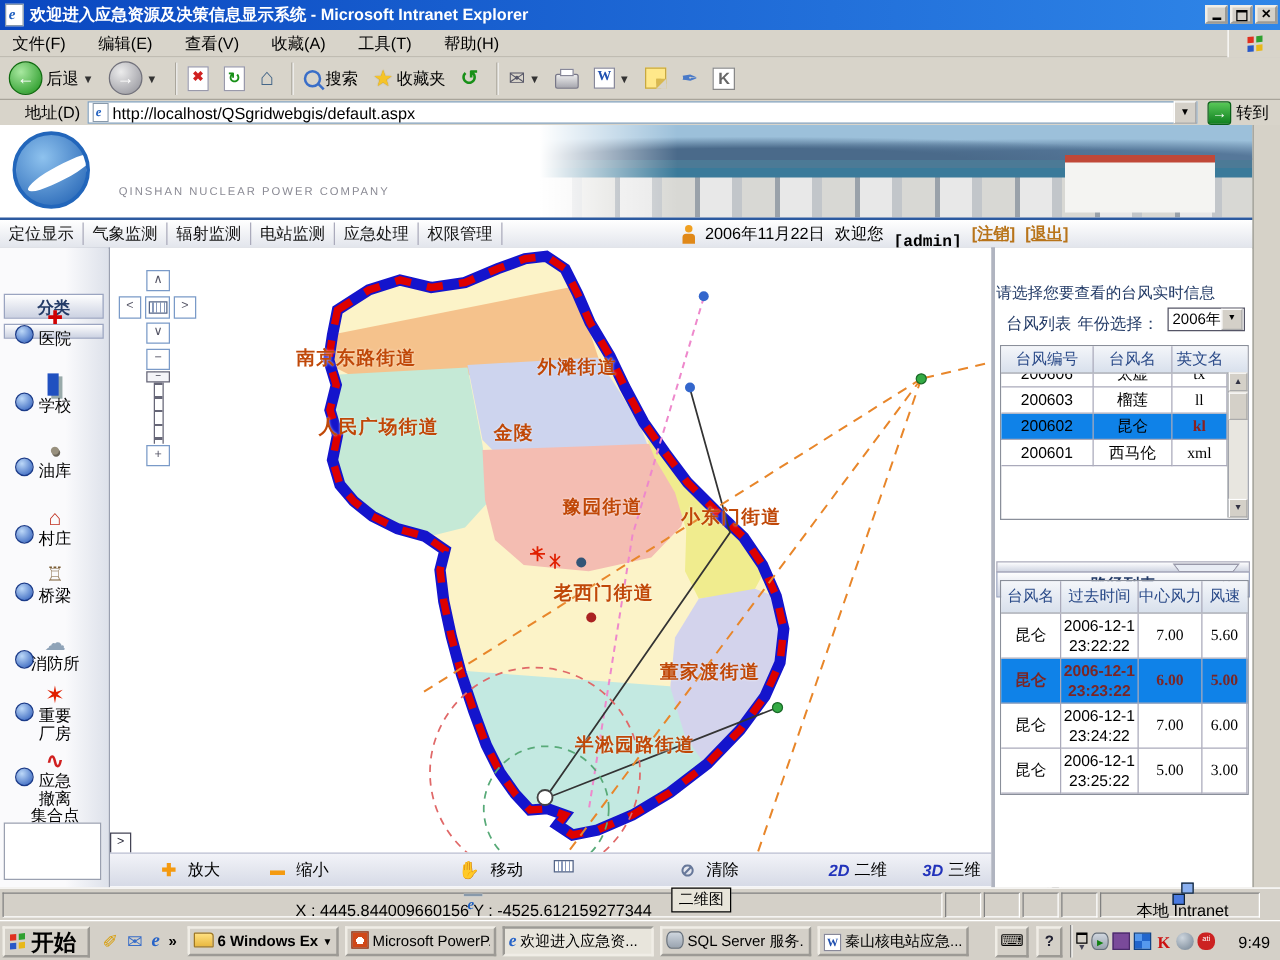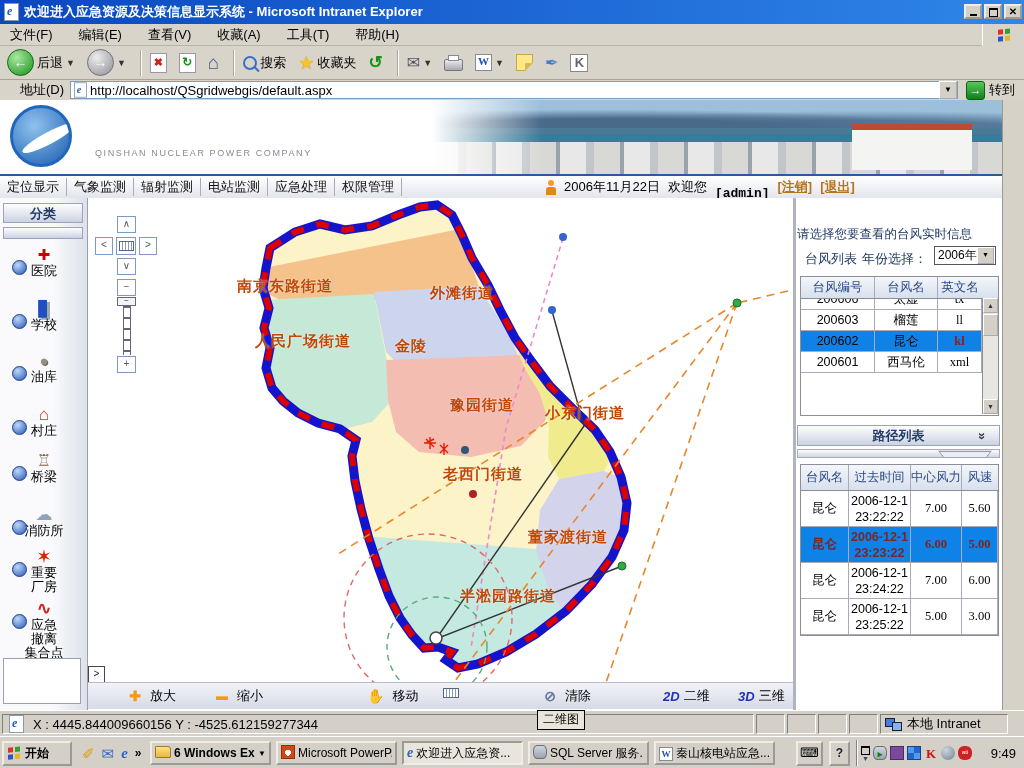--- a/index.html
+++ b/index.html
@@ -71,21 +71,21 @@
   #navrow{left:0;top:176px;width:1024px;height:22px;background:linear-gradient(#ffffff,#e2e5ec);border-bottom:1px solid #9aa0b0;display:flex;align-items:center;}
   .navtab{width:66px;text-align:center;border-right:1px solid #aab;color:#111;}
   #userinfo{position:absolute;left:545px;top:0;height:22px;display:flex;align-items:center;gap:8px;}
   .ico-person{display:inline-block;width:11px;height:15px;position:relative;}
   .ico-person::before{content:"";position:absolute;left:3px;top:0;width:6px;height:6px;border-radius:50%;background:#f0a020;}
   .ico-person::after{content:"";position:absolute;left:1px;top:7px;width:10px;height:8px;border-radius:3px 3px 0 0;background:#e08818;}
   #userinfo b{font-family:"Liberation Mono",monospace;margin-top:12px;}
   .linkorange{color:#b8741a;text-decoration:underline;font-weight:bold;}
   
   #sidebar{left:0;top:198px;width:88px;height:512px;background:linear-gradient(90deg,#fafafc 60%,#dde1ea);border-right:1px solid #9aa0b0;box-sizing:border-box;}
-  .silverbar{background:linear-gradient(#fefefe,#ccd2e2);border:1px solid #9aa4c0;box-sizing:border-box;text-align:center;color:#223a66;font-weight:bold;}
+  .silverbar{background:linear-gradient(#fefefe,#ccd2e2);border:1px solid #9aa4c0;box-sizing:border-box;text-align:center;color:#223a66;font-weight:bold;margin-top:32px;}
   #sb-head{position:absolute;left:3px;top:5px;width:80px;height:20px;line-height:19px;}
   #sb-head2{position:absolute;left:3px;top:29px;width:80px;height:12px;}
   .sb-item{position:absolute;left:0;width:88px;text-align:center;}
   .sb-sphere{position:absolute;left:12px;top:14px;width:13px;height:13px;border-radius:50%;background:radial-gradient(circle at 35% 30%,#bcd8f8,#2858b8);border:1px solid #1a3a88;}
   .sb-icon{display:block;height:18px;line-height:18px;}
   .sb-label{display:block;margin:0 auto;width:52px;white-space:pre-line;line-height:14px;color:#000;}
   [data-icon="hospital"]::before{content:"✚";color:#d00000;font-size:15px;}
   [data-icon="school"]::before{content:"▊";color:#2050c0;font-size:15px;text-shadow:3px 2px 0 #9aa;}
   [data-icon="oildepot"]::before{content:"●";color:#98907e;font-size:15px;text-shadow:1px 1px 0 #6a6458;}
   [data-icon="village"]::before{content:"⌂";color:#c03020;font-weight:bold;font-size:17px;}
@@ -158,31 +158,31 @@
   .t2row > span, .t2row > .ctime{border-right:1px solid #aab;border-bottom:1px solid #aab;box-sizing:border-box;text-align:center;font-size:12.5px;}
   .t2row .cname{width:48px;line-height:35px;}
   .t2row .ctime{width:62px;line-height:16px;padding-top:2px;}
   .t2row .cpow{width:51px;line-height:35px;font-family:"Liberation Serif",serif;}
   .t2row .cspd{width:36px;line-height:35px;font-family:"Liberation Serif",serif;}
   .t2row.selected{background:#0f82e8;}
   .t2row.selected span,.t2row.selected .ctime{color:#7a2626;font-weight:bold;}
   #rightstrip{left:1002px;top:100px;width:22px;height:610px;background:#d6d2c8;border-left:1px solid #9a9a92;}
   
   #statusbar{left:0;top:710px;width:1024px;height:26px;background:#d4d0c8;border-top:1px solid #fff;display:flex;align-items:center;}
-  .pane{height:20px;border:1px solid;border-color:#808080 #fff #fff #808080;display:flex;align-items:center;margin-left:2px;box-sizing:border-box;}
+  .pane{height:20px;border:1px solid;border-color:#808080 #fff #fff #808080;display:flex;align-items:center;margin-left:2px;box-sizing:border-box;flex-direction:column;}
   #pane-coords{width:752px;padding-left:2px;gap:4px;}
   .pane.small{width:29px;}
   #pane-zone{width:128px;gap:5px;padding-left:4px;}
   .ico-netpc{display:inline-block;width:17px;height:13px;position:relative;}
   .ico-netpc::before{content:"";position:absolute;left:0;top:0;width:8px;height:7px;background:#4a7ae0;border:1px solid #123;}
   .ico-netpc::after{content:"";position:absolute;right:0;bottom:0;width:8px;height:7px;background:#8ab0f0;border:1px solid #123;}
   #tip2d{left:537px;top:710px;width:46px;height:18px;background:#e8e5da;border:1px solid #000;text-align:center;line-height:17px;font-size:12px;z-index:60;}
   
   #taskbar{left:0;top:736px;width:1024px;height:32px;background:#d4d0c8;border-top:1px solid #fff;}
-  #startbtn{position:absolute;left:2px;top:4px;width:70px;height:25px;background:#d4d0c8;border:2px outset #f0ede6;box-sizing:border-box;display:flex;align-items:center;gap:4px;padding-left:4px;font-weight:bold;font-size:12px;}
+  #startbtn{position:absolute;left:2px;top:4px;width:70px;height:25px;background:#d4d0c8;border:2px outset #f0ede6;box-sizing:border-box;display:flex;align-items:center;gap:4px;padding-left:4px;font-weight:bold;font-size:18px;}
   #quicklaunch{position:absolute;left:78px;top:4px;height:25px;display:flex;align-items:center;gap:7px;padding-left:4px;}
   .ql{font-size:15px;line-height:15px;}
   .ql.pen{color:#d8a010;} .ql.oe{color:#3a6ec8;} .ql.ie{font:bold italic 15px "Liberation Serif",serif;color:#2864c8;}
   .ql.more{font-weight:bold;font-size:12px;color:#000;}
   #tasks{position:absolute;left:150px;top:4px;display:flex;gap:5px;}
   .taskbtn{width:121px;height:24px;background:#d4d0c8;border:2px outset #f0ede6;box-sizing:border-box;display:flex;align-items:center;gap:3px;padding:0 3px;overflow:hidden;}
   .taskbtn.selected{border-style:inset;background:#e8e5dc;}
   .taskbtn .tlabel{white-space:nowrap;overflow:hidden;font-size:12px;}
   .taskbtn .menu-arrow{display:none;margin-left:auto;font-size:8px;}
   .taskbtn.has-menu .menu-arrow{display:inline;}

